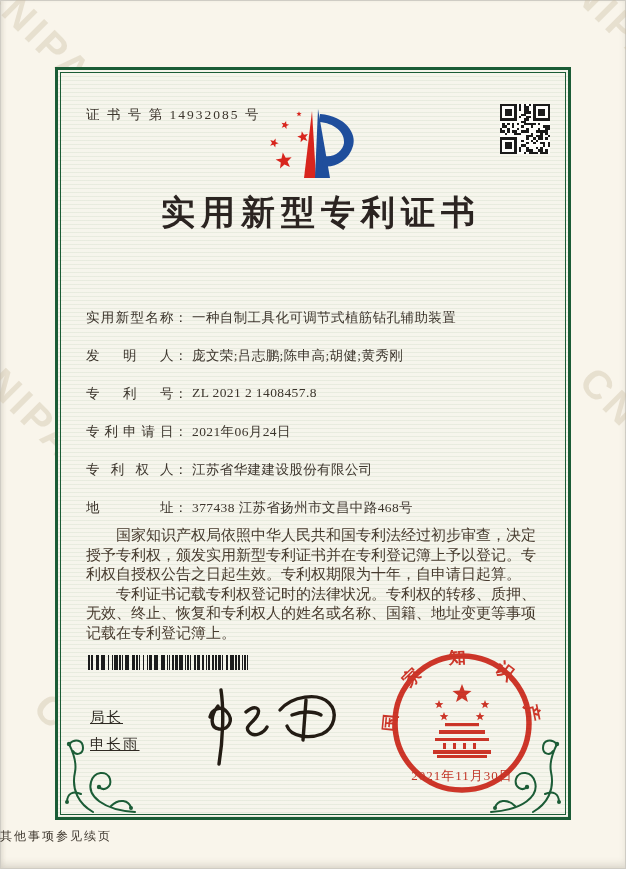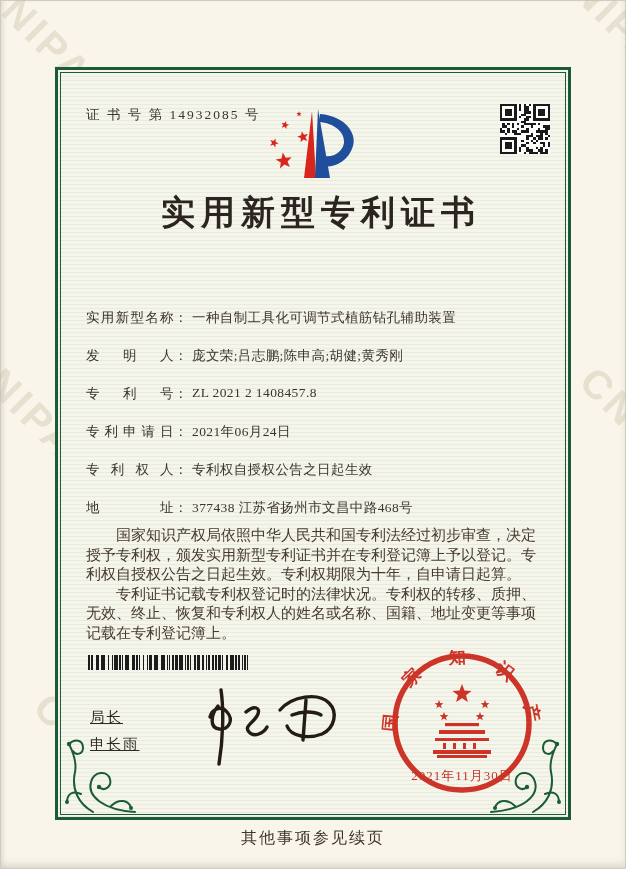--- a/index.html
+++ b/index.html
@@ -28,21 +28,21 @@
   .gpair2{position:absolute;left:237px;top:0;white-space:nowrap;}
   .paras{position:absolute;left:28px;top:456px;width:450px;font-size:15px;line-height:19.5px;
          color:#463a2d;text-align:justify;}
   .paras p{margin:0;text-indent:2em;}
   .barcode{position:absolute;left:30px;top:585px;width:164px;height:15px;}
   .sig{position:absolute;left:32px;top:634px;font-size:14.5px;color:#2f2a23;letter-spacing:2px;line-height:27px;text-decoration:underline;}
   .signature{position:absolute;left:130px;top:608px;}
   .seal{position:absolute;left:315px;top:580px;mix-blend-mode:multiply;}
   .page-no{position:absolute;left:0;top:724px;width:100%;text-align:center;font-size:12px;
            letter-spacing:2px;color:#3c352c;}
-  .cont-note{position:absolute;left:0;top:828px;width:100%;text-align:center;font-size:16px;
+  .cont-note{position:absolute;left:0;top:828px;width:100%;text-align:left;font-size:12px;
              letter-spacing:2px;color:#3f382f;}
   .flourish{position:absolute;bottom:1px;}
   .flourish.bl{left:1px;}
   .flourish.br{right:1px;transform:scaleX(-1);}
 </style>
 </head>
 <body>
 
 <div class="page">
 
@@ -209,21 +209,21 @@
       <div class="frow">
         <span class="flabel">发明人</span><span class="fcolon">：</span><span class="fvalue">庞文荣;吕志鹏;陈申高;胡健;黄秀刚</span>
       </div>
       <div class="frow">
         <span class="flabel">专利号</span><span class="fcolon">：</span><span class="fvalue">ZL 2021 2 1408457.8</span>
       </div>
       <div class="frow">
         <span class="flabel">专利申请日</span><span class="fcolon">：</span><span class="fvalue">2021年06月24日</span>
       </div>
       <div class="frow">
-        <span class="flabel">专利权人</span><span class="fcolon">：</span><span class="fvalue">专利权自授权公告之日起生效</span>
+        <span class="flabel">专利权人</span><span class="fcolon">：</span><span class="fvalue">江苏省华建建设股份有限公司</span>
       </div>
       <div class="frow">
         <span class="flabel">地址</span><span class="fcolon">：</span><span class="fvalue">377438 江苏省扬州市文昌中路468号</span>
       </div>
     </div>
 
     <div class="paras">
       <p>国家知识产权局依照中华人民共和国专利法经过初步审查，决定授予专利权，颁发实用新型专利证书并在专利登记簿上予以登记。专利权自授权公告之日起生效。专利权期限为十年，自申请日起算。</p>
       <p>专利证书记载专利权登记时的法律状况。专利权的转移、质押、无效、终止、恢复和专利权人的姓名或名称、国籍、地址变更等事项记载在专利登记簿上。</p>
     </div>

